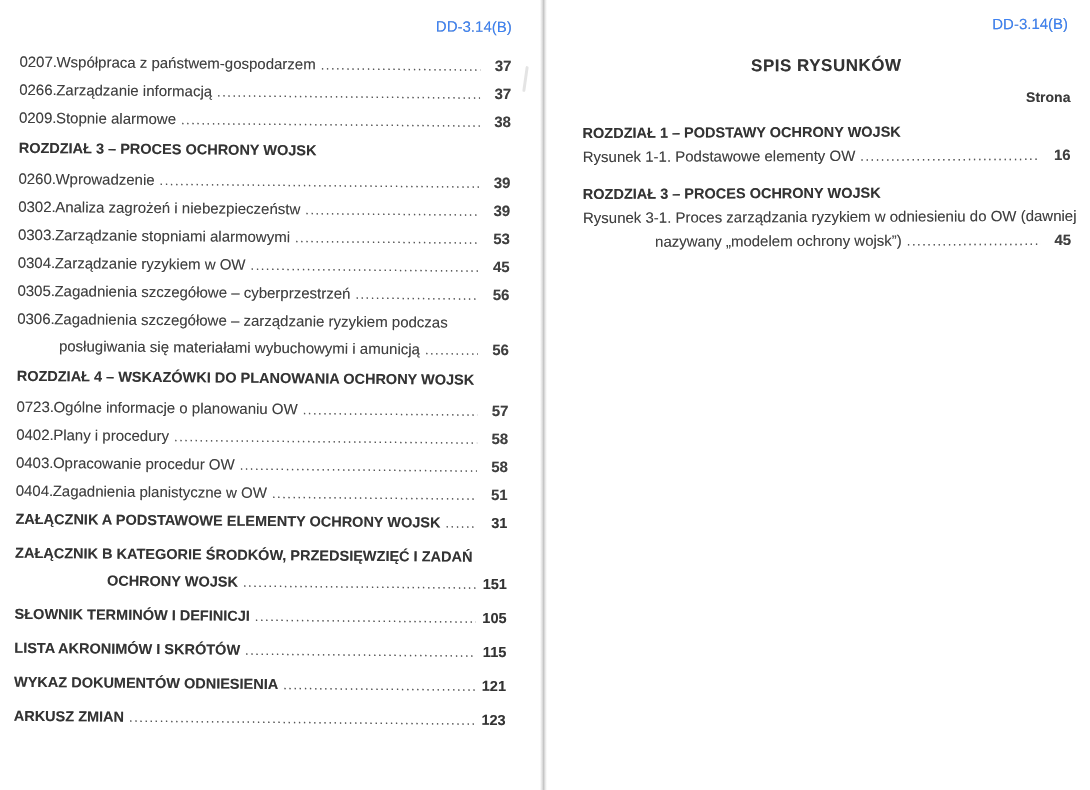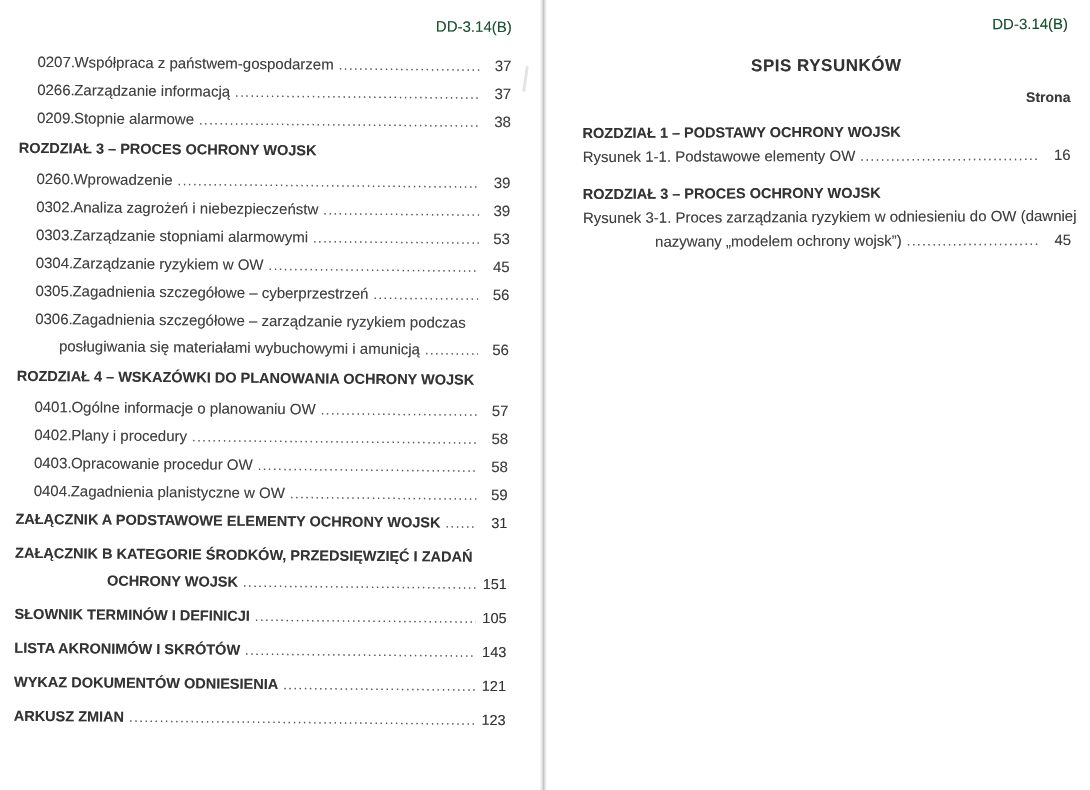--- a/index.html
+++ b/index.html
@@ -6,46 +6,46 @@
   body{
     width:1090px;height:790px;overflow:hidden;position:relative;
     background:#ffffff;
     font-family:"Liberation Sans", sans-serif;
     color:#3f3f3f;
   }
   .page{position:absolute;top:0;height:790px;}
   .left-page{left:0;width:540px;transform:rotate(0.5deg);transform-origin:50% 0;}
   .right-page{left:548px;width:542px;transform:rotate(-0.25deg);transform-origin:50% 0;}
 
-  .page-header{position:absolute;top:16px;font-size:15px;color:#14532d;}
+  .page-header{position:absolute;top:16px;font-size:15px;color:#3b82f6;}
   .left-page .page-header{right:28px;}
   .right-page .page-header{right:22px;}
 
   
   .gutter{
     position:absolute;left:540px;top:0;width:7px;height:790px;
     background:linear-gradient(to right,#ffffff 0%,#d6d6d6 40%,#c3c3c3 52%,#e3e3e3 70%,#ffffff 100%);
     filter:blur(0.5px);
   }
   .speck{
     position:absolute;left:524px;top:66px;width:3px;height:26px;
     background:#d9d9d9;transform:rotate(8deg);border-radius:2px;opacity:.7;
   }
 
   
   .toc{position:absolute;top:54px;left:20px;width:492px;font-size:15px;}
   .row{display:flex;align-items:baseline;line-height:20px;margin-bottom:7px;}
-  .num{flex:none;width:37px;margin-left:18px;}
+  .num{flex:none;width:37px;}
   .txt{white-space:nowrap;}
   .leader{
     flex:1 1 0;min-width:0;overflow:hidden;white-space:nowrap;
     letter-spacing:1.5px;color:#555;font-size:13px;margin:0 3px 0 5px;
     font-weight:normal;
   }
-  .pg{flex:none;min-width:28px;text-align:right;font-weight:normal;}
+  .pg{flex:none;min-width:28px;text-align:right;font-weight:bold;}
   .heading{
     font-weight:bold;color:#333;font-size:14.5px;line-height:20px;
     margin:9px 0 11px;
   }
   .bold-row{font-weight:bold;color:#333;font-size:14.5px;margin:5px 0 13px;}
   .bold-row.tight{margin-bottom:7px;}
   .cont-row{padding-left:42px;}
   .bold-cont{padding-left:92px;font-weight:bold;color:#333;font-size:14.5px;margin:0 0 13px;}
 
   
@@ -118,42 +118,42 @@
         <span class="num">0306.</span>
         <span class="txt">Zagadnienia szczegółowe – zarządzanie ryzykiem podczas</span>
       </div>
       <div class="row cont-row">
         <span class="txt">posługiwania się materiałami wybuchowymi i amunicją</span>
         <span class="leader">........................................................................................................................................................................................................</span>
         <span class="pg">56</span>
       </div>
       <div class="heading">ROZDZIAŁ 4 – WSKAZÓWKI DO PLANOWANIA OCHRONY WOJSK</div>
       <div class="row">
-        <span class="num">0401.</span>
+        <span class="num">0723.</span>
         <span class="txt">Ogólne informacje o planowaniu OW</span>
         <span class="leader">........................................................................................................................................................................................................</span>
         <span class="pg">57</span>
       </div>
       <div class="row">
         <span class="num">0402.</span>
         <span class="txt">Plany i procedury</span>
         <span class="leader">........................................................................................................................................................................................................</span>
         <span class="pg">58</span>
       </div>
       <div class="row">
         <span class="num">0403.</span>
         <span class="txt">Opracowanie procedur OW</span>
         <span class="leader">........................................................................................................................................................................................................</span>
         <span class="pg">58</span>
       </div>
       <div class="row">
         <span class="num">0404.</span>
         <span class="txt">Zagadnienia planistyczne w OW</span>
         <span class="leader">........................................................................................................................................................................................................</span>
-        <span class="pg">59</span>
+        <span class="pg">51</span>
       </div>
       <div class="row bold-row">
         <span class="txt">ZAŁĄCZNIK A PODSTAWOWE ELEMENTY OCHRONY WOJSK</span>
         <span class="leader">........................................................................................................................................................................................................</span>
         <span class="pg">31</span>
       </div>
       <div class="row bold-row tight">
         <span class="txt">ZAŁĄCZNIK B KATEGORIE ŚRODKÓW, PRZEDSIĘWZIĘĆ I ZADAŃ</span>
       </div>
       <div class="row bold-cont">
@@ -162,21 +162,21 @@
         <span class="pg">151</span>
       </div>
       <div class="row bold-row">
         <span class="txt">SŁOWNIK TERMINÓW I DEFINICJI</span>
         <span class="leader">........................................................................................................................................................................................................</span>
         <span class="pg">105</span>
       </div>
       <div class="row bold-row">
         <span class="txt">LISTA AKRONIMÓW I SKRÓTÓW</span>
         <span class="leader">........................................................................................................................................................................................................</span>
-        <span class="pg">143</span>
+        <span class="pg">115</span>
       </div>
       <div class="row bold-row">
         <span class="txt">WYKAZ DOKUMENTÓW ODNIESIENIA</span>
         <span class="leader">........................................................................................................................................................................................................</span>
         <span class="pg">121</span>
       </div>
       <div class="row bold-row">
         <span class="txt">ARKUSZ ZMIAN</span>
         <span class="leader">........................................................................................................................................................................................................</span>
         <span class="pg">123</span>

